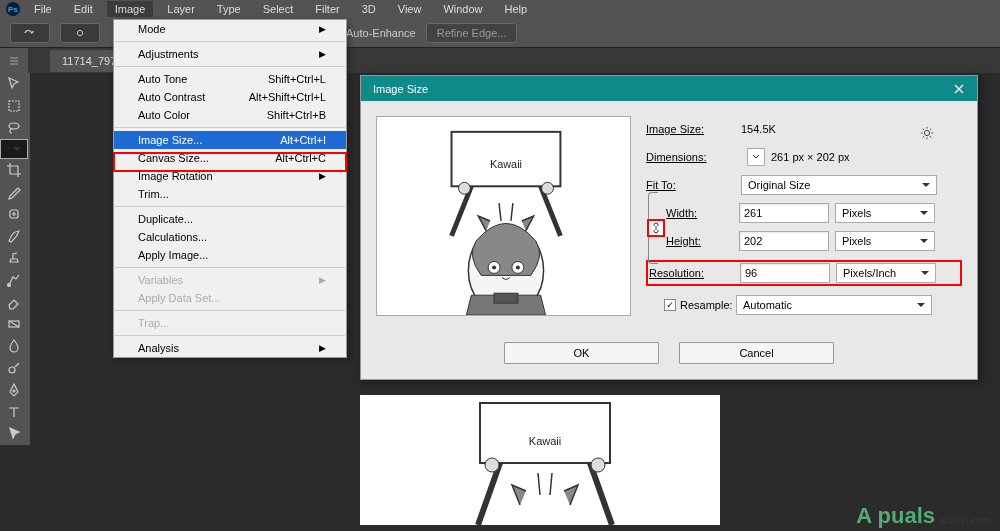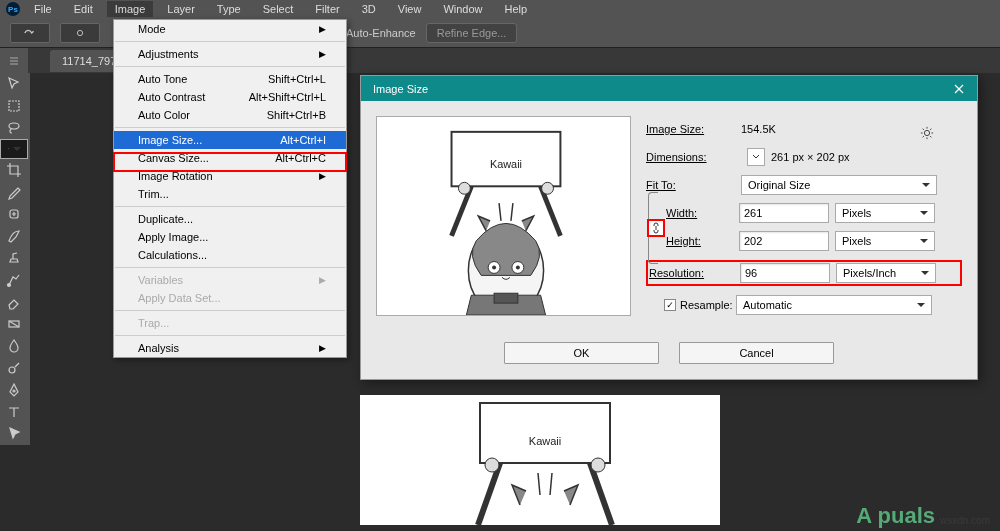--- a/index.html
+++ b/index.html
@@ -255,25 +255,25 @@
     <div class="dd-item">
       <span>Trim...</span>
       <span></span>
     </div>
     <div class="dd-sep"></div>
     <div class="dd-item">
       <span>Duplicate...</span>
       <span></span>
     </div>
     <div class="dd-item">
+      <span>Calculations...</span>
+      <span></span>
+    </div>
+    <div class="dd-item">
       <span>Apply Image...</span>
-      <span></span>
-    </div>
-    <div class="dd-item">
-      <span>Calculations...</span>
       <span></span>
     </div>
     <div class="dd-sep"></div>
     <div class="dd-item disabled">
       <span>Variables</span>
       <span class="dd-arrow">▶</span>
     </div>
     <div class="dd-item disabled">
       <span>Apply Data Set...</span>
       <span></span>

